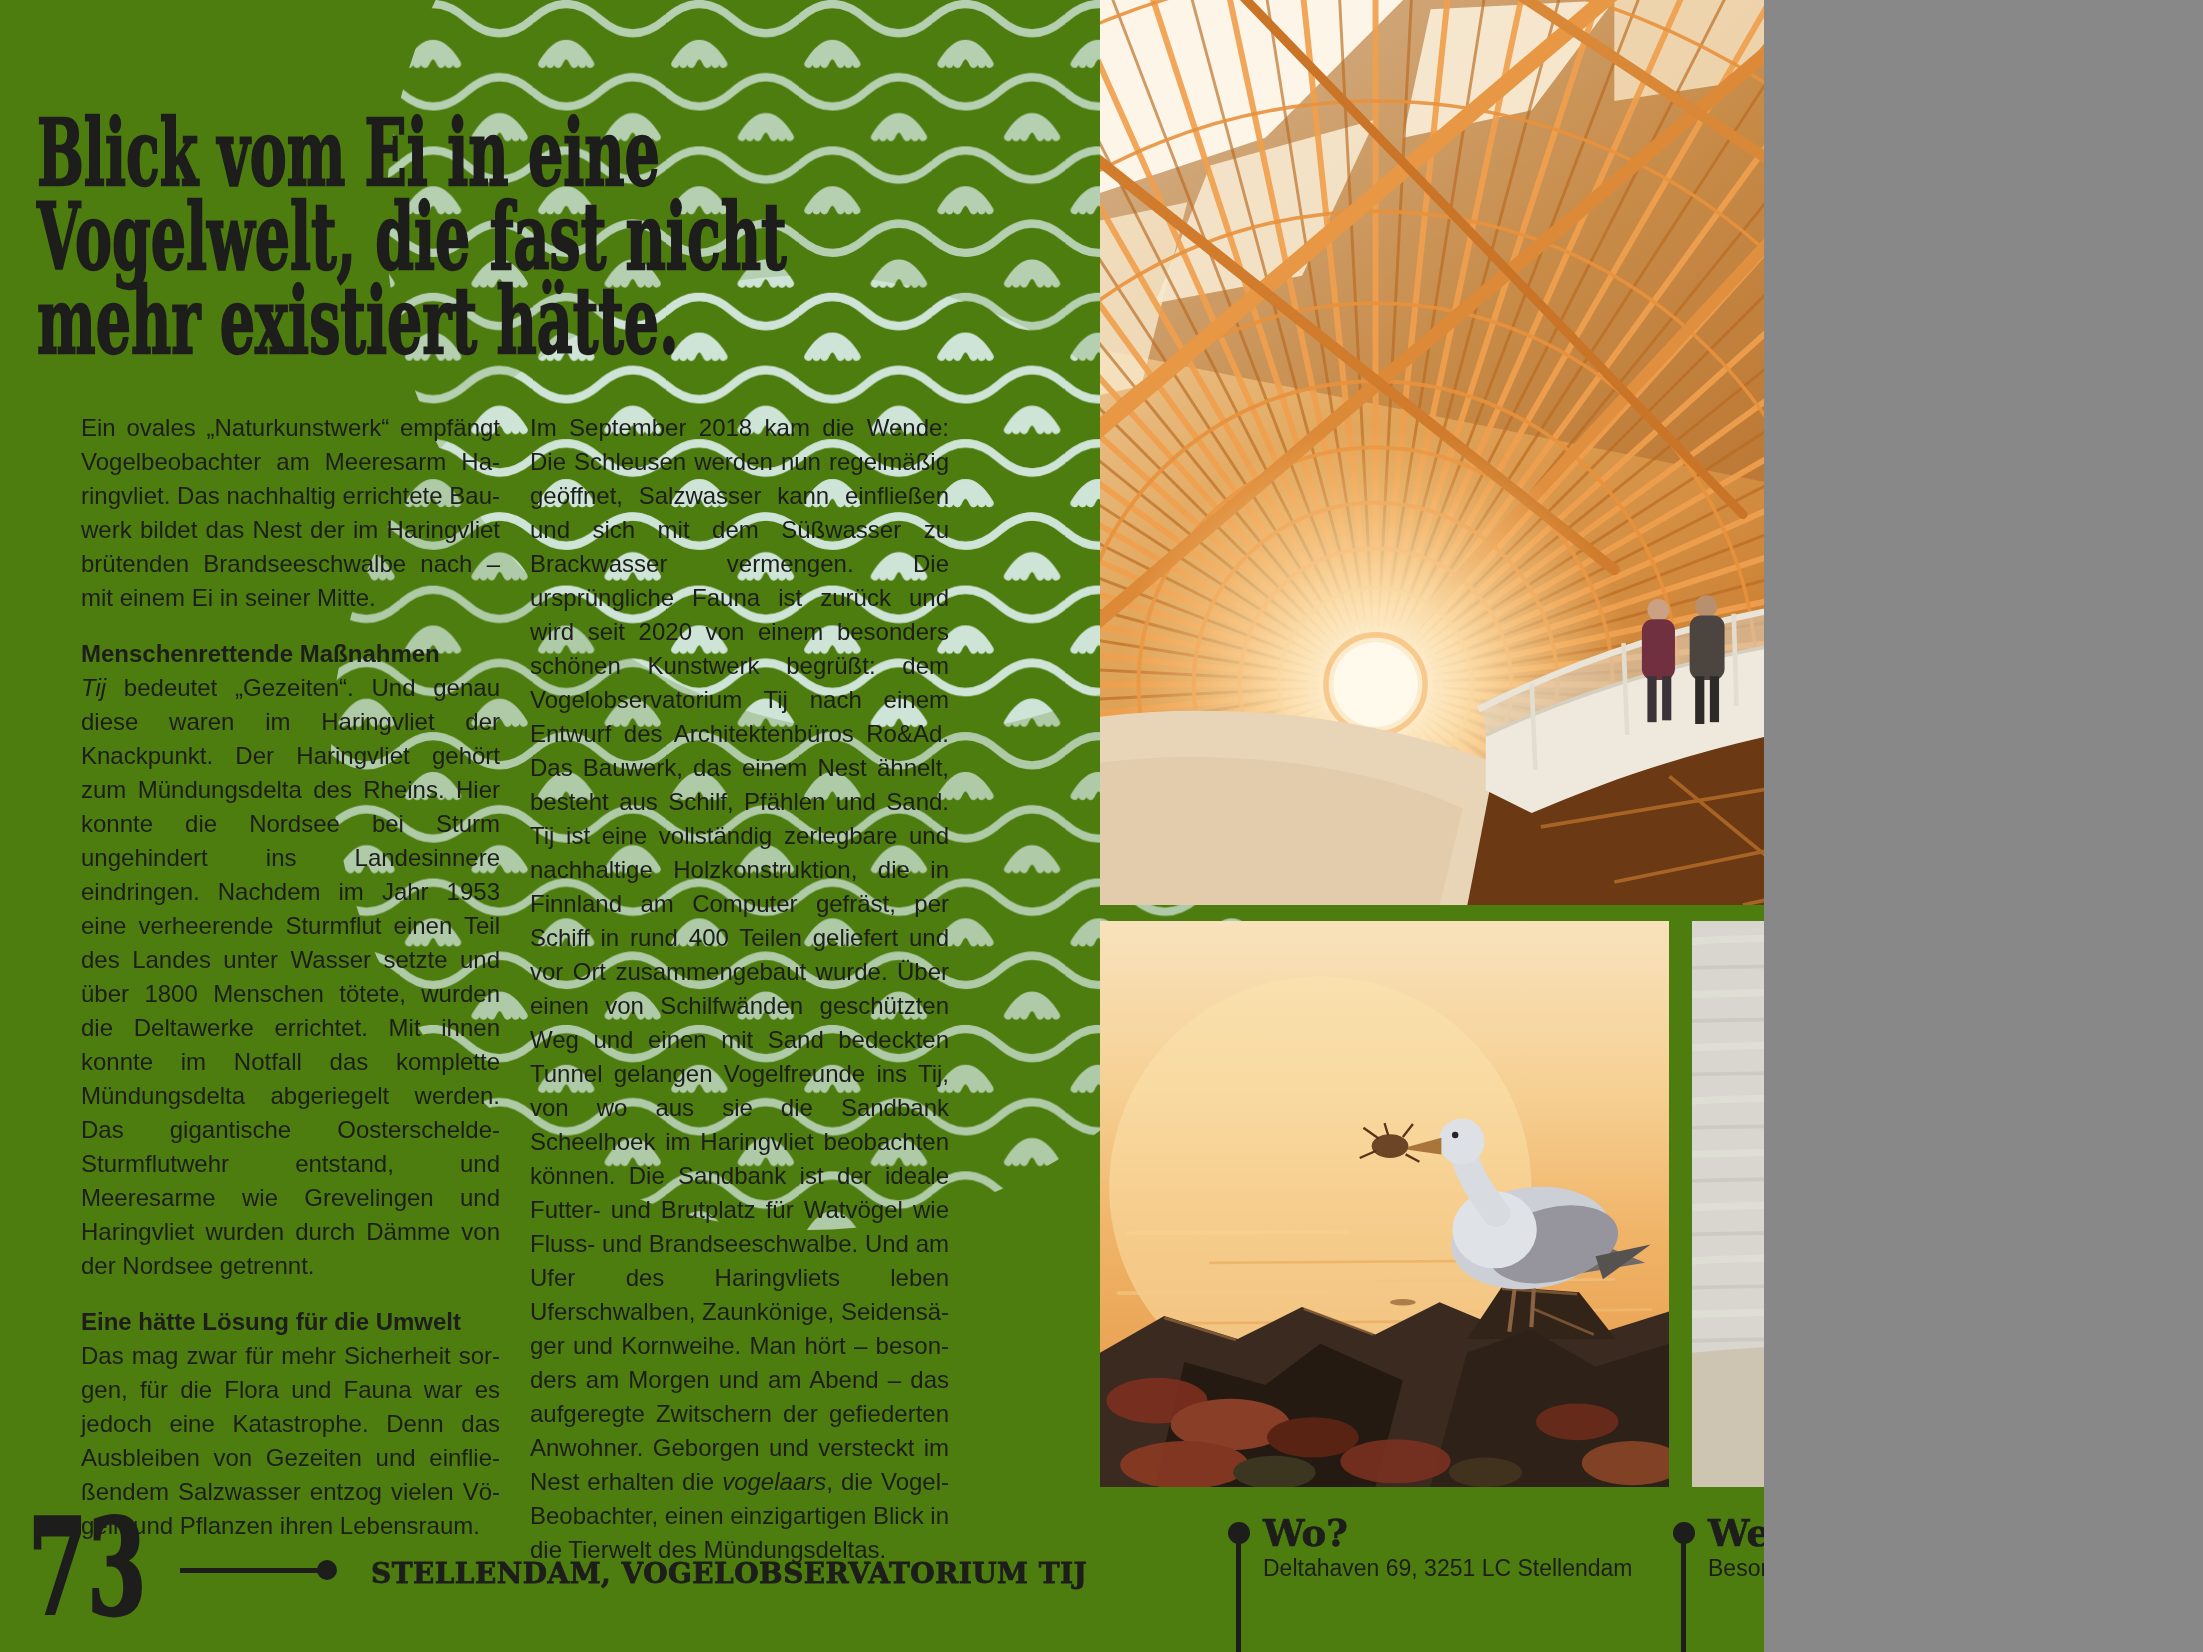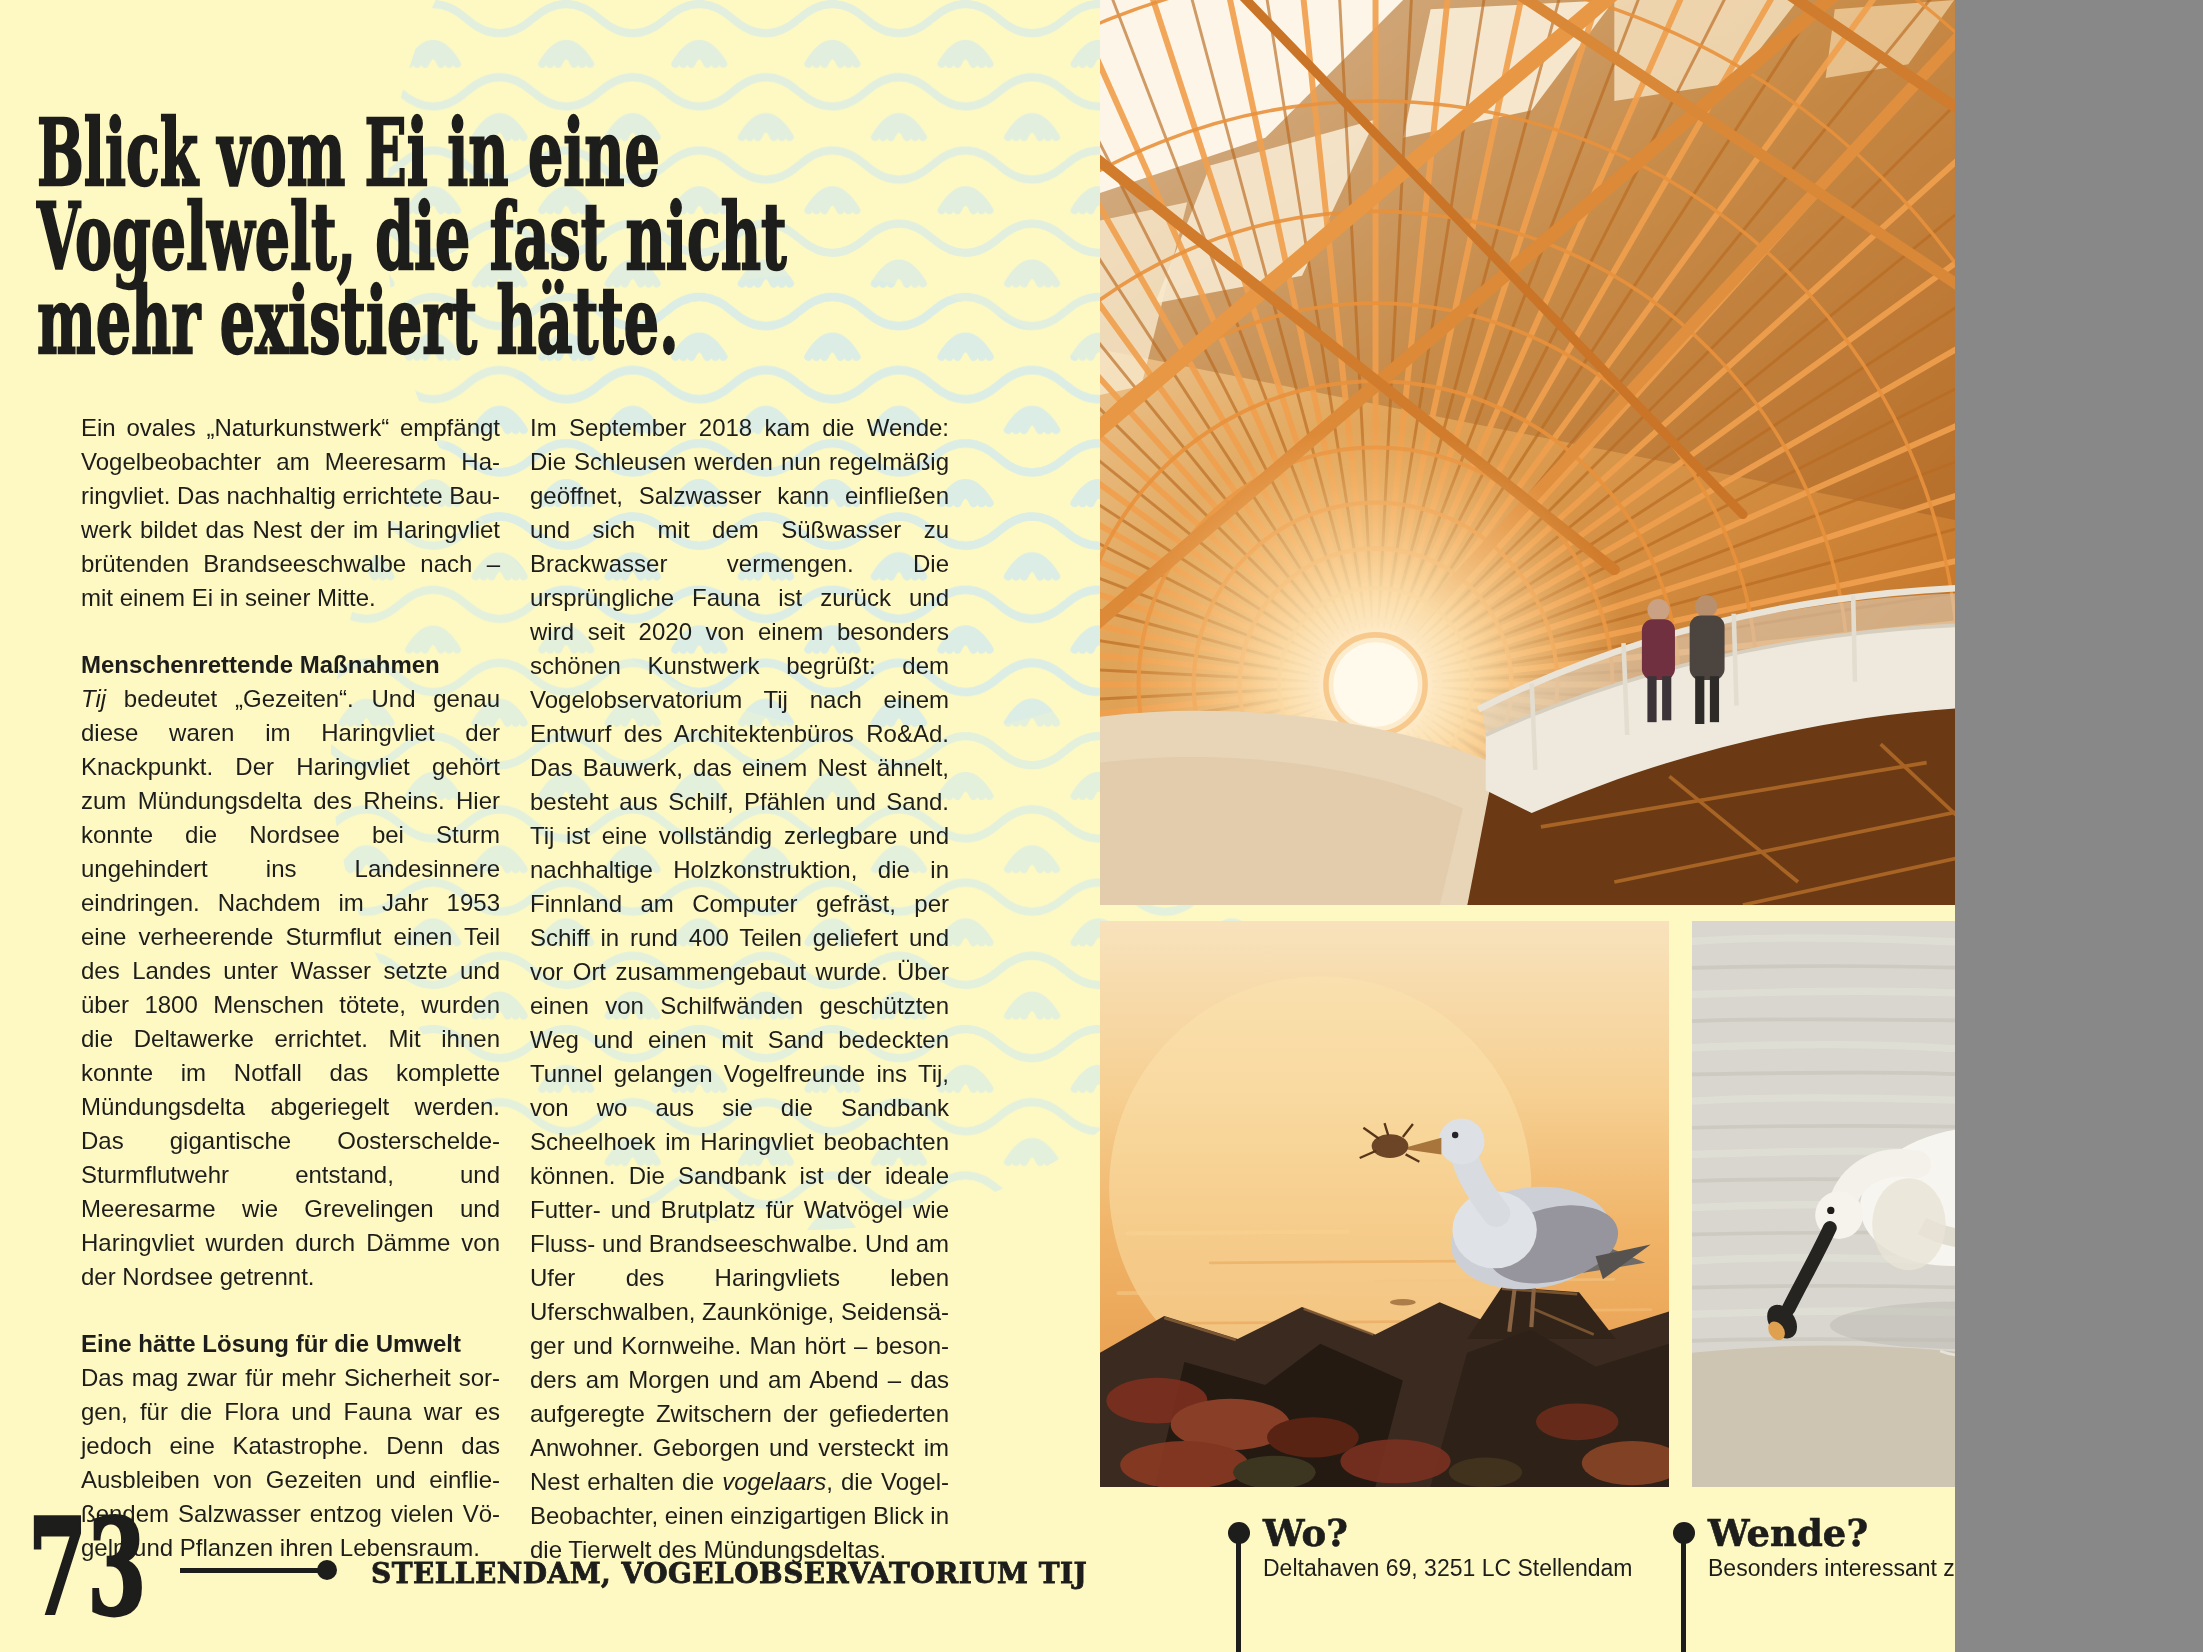--- a/index.html
+++ b/index.html
@@ -3,38 +3,38 @@
 <meta charset="utf-8">
 <style>
   :root{
     --ink:#1d1d1b;
     --teal:#2da090;
     --teal-light:#bfe4db;
     --wm:#d8ece7;
   }
   html,body{margin:0;padding:0;background:#888;}
   .page{
-    position:relative;width:1955px;height:1652px;background:#fef9c3;
+    position:relative;width:1764px;height:1652px;background:#4d7c0f;
     overflow:hidden;font-family:"Liberation Sans",sans-serif;color:var(--ink);
   }
   
   .watermark{position:absolute;left:0;top:0;z-index:0;}
   
   .headline{position:absolute;left:37px;top:108px;z-index:1;}
   .headline-line{
     font-family:"DejaVu Serif",serif;font-weight:bold;font-size:84px;line-height:84px;
     color:var(--ink);-webkit-text-stroke:2.1px var(--ink);
     transform:scale(0.66,1.08);transform-origin:left top;white-space:nowrap;
   }
   
   .col{position:absolute;top:411px;width:419px;z-index:1;font-size:24px;line-height:34px;text-align:justify;hyphens:manual;}
   .col-1{left:81px;}
   .col-2{left:530px;}
   .body-p{margin:0;}
-  .sub-h{font-weight:bold;margin-top:33px;}
+  .sub-h{font-weight:bold;margin-top:22px;}
   
   .photo-frame{position:absolute;z-index:2;overflow:hidden;}
   .photo-frame svg{display:block;width:100%;height:100%;}
   .main-photo{left:1100px;top:0;width:1104px;height:905px;}
   .gull-photo{left:1100px;top:921px;width:569px;height:566px;}
   .spoonbill-photo{left:1692px;top:921px;width:512px;height:566px;}
   
   .logo{position:absolute;left:1968px;top:-114px;width:334px;height:334px;z-index:3;}
   
   .page-number{

